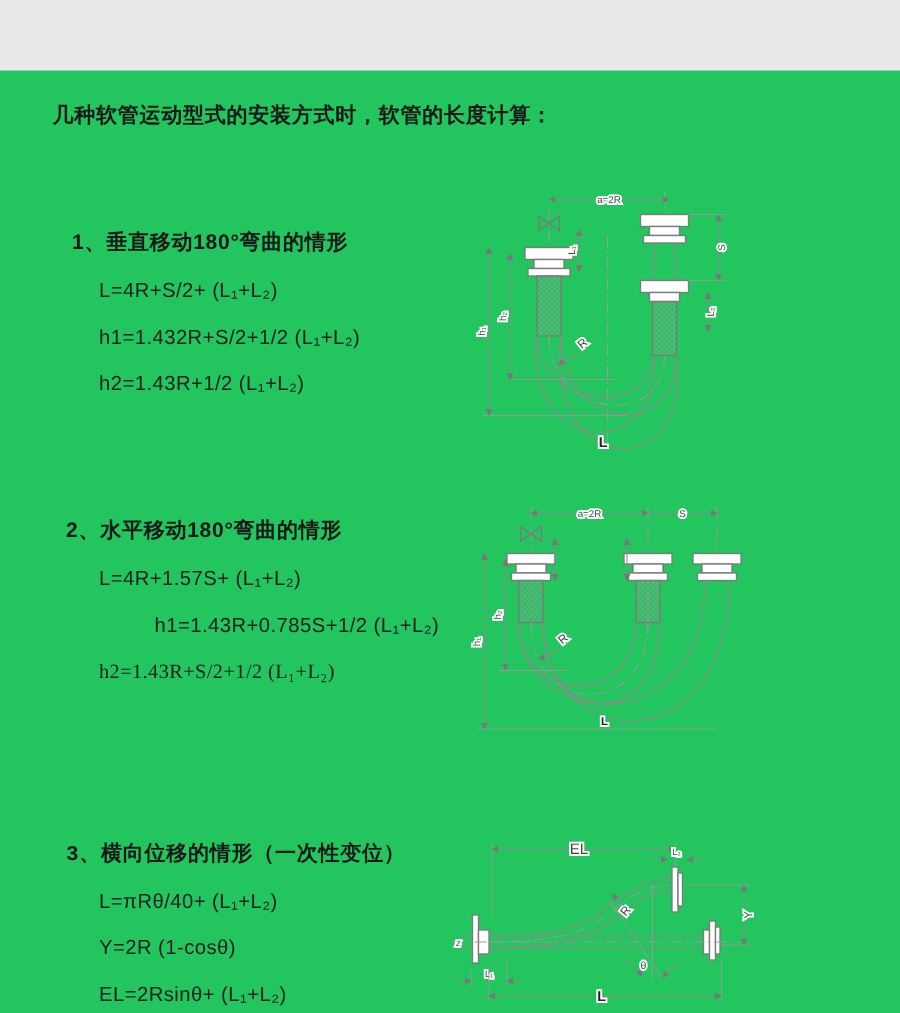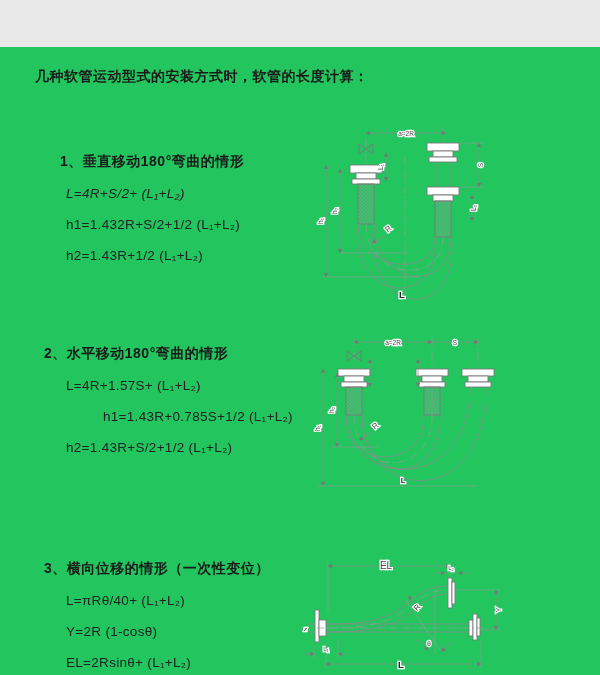--- a/index.html
+++ b/index.html
@@ -28,31 +28,31 @@
   .btxt{font-size:9.5px;font-weight:700;fill:#222;paint-order:stroke;stroke:#fff;stroke-width:2.5px;font-family:"Liberation Sans","DejaVu Sans",sans-serif;}
   .valve{fill:none;stroke:#7a7a7a;stroke-width:.9;}
 </style>
 </head>
 <body>
 
 <div class="page">
 
   <div class="title">几种软管运动型式的安装方式时，软管的长度计算：</div>
 
-  <div class="sec-heading" style="left:60px;top:106px;">1、垂直移动180°弯曲的情形</div>
-  <div class="formula" style="left:66px;top:139px;font-style:italic;">L=4R+S/2+ (L₁+L₂)</div>
+  <div class="sec-heading" style="left:48px;top:106px;">1、垂直移动180°弯曲的情形</div>
+  <div class="formula" style="left:66px;top:139px;">L=4R+S/2+ (L₁+L₂)</div>
   <div class="formula" style="left:66px;top:170px;">h1=1.432R+S/2+1/2 (L₁+L₂)</div>
   <div class="formula" style="left:66px;top:201px;">h2=1.43R+1/2 (L₁+L₂)</div>
 
   <div class="sec-heading" style="left:44px;top:298px;">2、水平移动180°弯曲的情形</div>
   <div class="formula" style="left:66px;top:331px;">L=4R+1.57S+ (L₁+L₂)</div>
   <div class="formula" style="left:66px;top:362px;padding-left:37px;">h1=1.43R+0.785S+1/2 (L₁+L₂)</div>
-  <div class="formula" style="left:66px;top:393px;">h2=1.43R+S/2+1/2 (L₁+L₂)</div>
-
-  <div class="sec-heading" style="left:44px;top:513px;">3、横向位移的情形（一次性变位）</div>
+  <div class="formula" style="left:66px;top:393px;font-family:Liberation Serif, serif;">h2=1.43R+S/2+1/2 (L₁+L₂)</div>
+
+  <div class="sec-heading" style="left:44px;top:513px;font-family:Liberation Mono, monospace;">3、横向位移的情形（一次性变位）</div>
   <div class="formula" style="left:66px;top:546px;">L=πRθ/40+ (L₁+L₂)</div>
   <div class="formula" style="left:66px;top:577px;">Y=2R (1-cosθ)</div>
   <div class="formula" style="left:66px;top:608px;">EL=2Rsinθ+ (L₁+L₂)</div>
 
   <svg class="diag" style="left:310px;top:72px;" width="250" height="192" viewBox="0 0 250 192">
     <defs>
       <marker id="a1" viewBox="0 0 8 8" refX="7.5" refY="4" markerWidth="6.5" markerHeight="6.5" orient="auto-start-reverse">
         <path d="M0,0 L8,4 L0,8 z" fill="#777"></path>
       </marker>
       <pattern id="h1" width="3.5" height="3.5" patternUnits="userSpaceOnUse">

